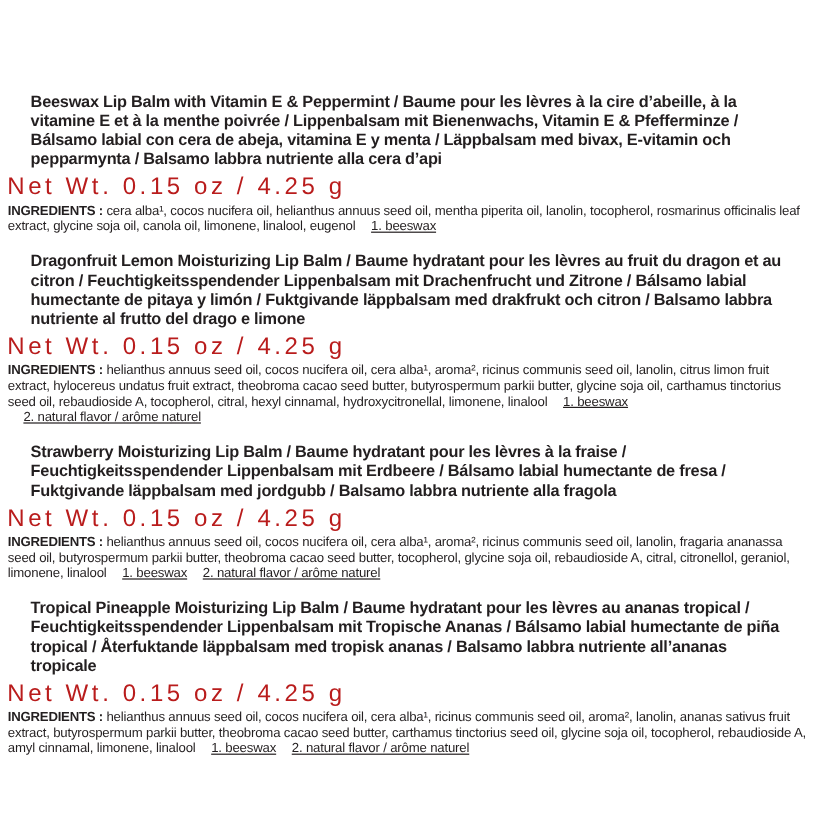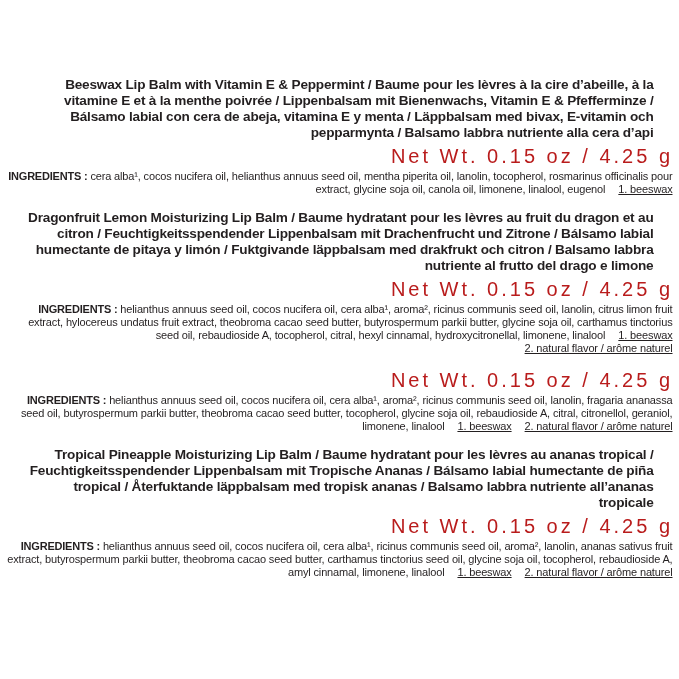--- a/index.html
+++ b/index.html
@@ -12,21 +12,21 @@
     height: 679px;
     font-family: "Liberation Sans", sans-serif;
     color: #231f20;
     overflow: hidden;
   }
   .page {
     box-sizing: border-box;
     width: 679px;
     height: 674px;
     padding: 77px 6px 0 6px;
-    text-align: right;
+    text-align: left;
     border-radius: 31px;
   }
   .product-section {
     margin-bottom: 14px;
   }
   .product-title {
     font-size: 13.6px;
     font-weight: bold;
     line-height: 16px;
     letter-spacing: -0.2px;
@@ -65,30 +65,31 @@
   }
 </style>
 </head>
 <body>
 
 <div class="page">
 
   <section class="product-section">
     <h2 class="product-title">Beeswax Lip Balm with Vitamin E &amp; Peppermint / Baume pour les lèvres à la cire d’abeille, à la vitamine E et à la menthe poivrée / Lippenbalsam mit Bienenwachs, Vitamin E &amp; Pfefferminze / Bálsamo labial con cera de abeja, vitamina E y menta / Läppbalsam med bivax, E-vitamin och pepparmynta / Balsamo labbra nutriente alla cera d’api</h2>
     <div class="net-weight">Net Wt. 0.15 oz / 4.25 g</div>
-    <p class="ingredients"><span class="ingredients-label">INGREDIENTS :</span> <span>cera alba¹, cocos nucifera oil, helianthus annuus seed oil, mentha piperita oil, lanolin, tocopherol, rosmarinus officinalis pour extract, glycine soja oil, canola oil, limonene, linalool, eugenol</span><span class="footnote">1. beeswax</span><span class="footnote"></span></p>
+    <p class="ingredients"><span class="ingredients-label">INGREDIENTS :</span> <span>cera alba¹, cocos nucifera oil, helianthus annuus seed oil, mentha piperita oil, lanolin, tocopherol, rosmarinus officinalis leaf extract, glycine soja oil, canola oil, limonene, linalool, eugenol</span><span class="footnote">1. beeswax</span><span class="footnote"></span></p>
   </section>
 
   <section class="product-section">
     <h2 class="product-title">Dragonfruit Lemon Moisturizing Lip Balm / Baume hydratant pour les lèvres au fruit du dragon et au citron / Feuchtigkeitsspendender Lippenbalsam mit Drachenfrucht und Zitrone / Bálsamo labial humectante de pitaya y limón / Fuktgivande läppbalsam med drakfrukt och citron / Balsamo labbra nutriente al frutto del drago e limone</h2>
     <div class="net-weight">Net Wt. 0.15 oz / 4.25 g</div>
     <p class="ingredients"><span class="ingredients-label">INGREDIENTS :</span> <span>helianthus annuus seed oil, cocos nucifera oil, cera alba¹, aroma², ricinus communis seed oil, lanolin, citrus limon fruit extract, hylocereus undatus fruit extract, theobroma cacao seed butter, butyrospermum parkii butter, glycine soja oil, carthamus tinctorius seed oil, rebaudioside A, tocopherol, citral, hexyl cinnamal, hydroxycitronellal, limonene, linalool</span><span class="footnote">1. beeswax</span><span class="footnote">2. natural flavor / arôme naturel</span></p>
   </section>
 
   <section class="product-section">
+    <h2 class="product-title">Strawberry Moisturizing Lip Balm / Baume hydratant pour les lèvres à la fraise / Feuchtigkeitsspendender Lippenbalsam mit Erdbeere / Bálsamo labial humectante de fresa / Fuktgivande läppbalsam med jordgubb / Balsamo labbra nutriente alla fragola</h2>
     <div class="net-weight">Net Wt. 0.15 oz / 4.25 g</div>
     <p class="ingredients"><span class="ingredients-label">INGREDIENTS :</span> <span>helianthus annuus seed oil, cocos nucifera oil, cera alba¹, aroma², ricinus communis seed oil, lanolin, fragaria ananassa seed oil, butyrospermum parkii butter, theobroma cacao seed butter, tocopherol, glycine soja oil, rebaudioside A, citral, citronellol, geraniol, limonene, linalool</span><span class="footnote">1. beeswax</span><span class="footnote">2. natural flavor / arôme naturel</span></p>
   </section>
 
   <section class="product-section">
     <h2 class="product-title">Tropical Pineapple Moisturizing Lip Balm / Baume hydratant pour les lèvres au ananas tropical / Feuchtigkeitsspendender Lippenbalsam mit Tropische Ananas / Bálsamo labial humectante de piña tropical / Återfuktande läppbalsam med tropisk ananas / Balsamo labbra nutriente all’ananas tropicale</h2>
     <div class="net-weight">Net Wt. 0.15 oz / 4.25 g</div>
     <p class="ingredients"><span class="ingredients-label">INGREDIENTS :</span> <span>helianthus annuus seed oil, cocos nucifera oil, cera alba¹, ricinus communis seed oil, aroma², lanolin, ananas sativus fruit extract, butyrospermum parkii butter, theobroma cacao seed butter, carthamus tinctorius seed oil, glycine soja oil, tocopherol, rebaudioside A, amyl cinnamal, limonene, linalool</span><span class="footnote">1. beeswax</span><span class="footnote">2. natural flavor / arôme naturel</span></p>
   </section>
 

